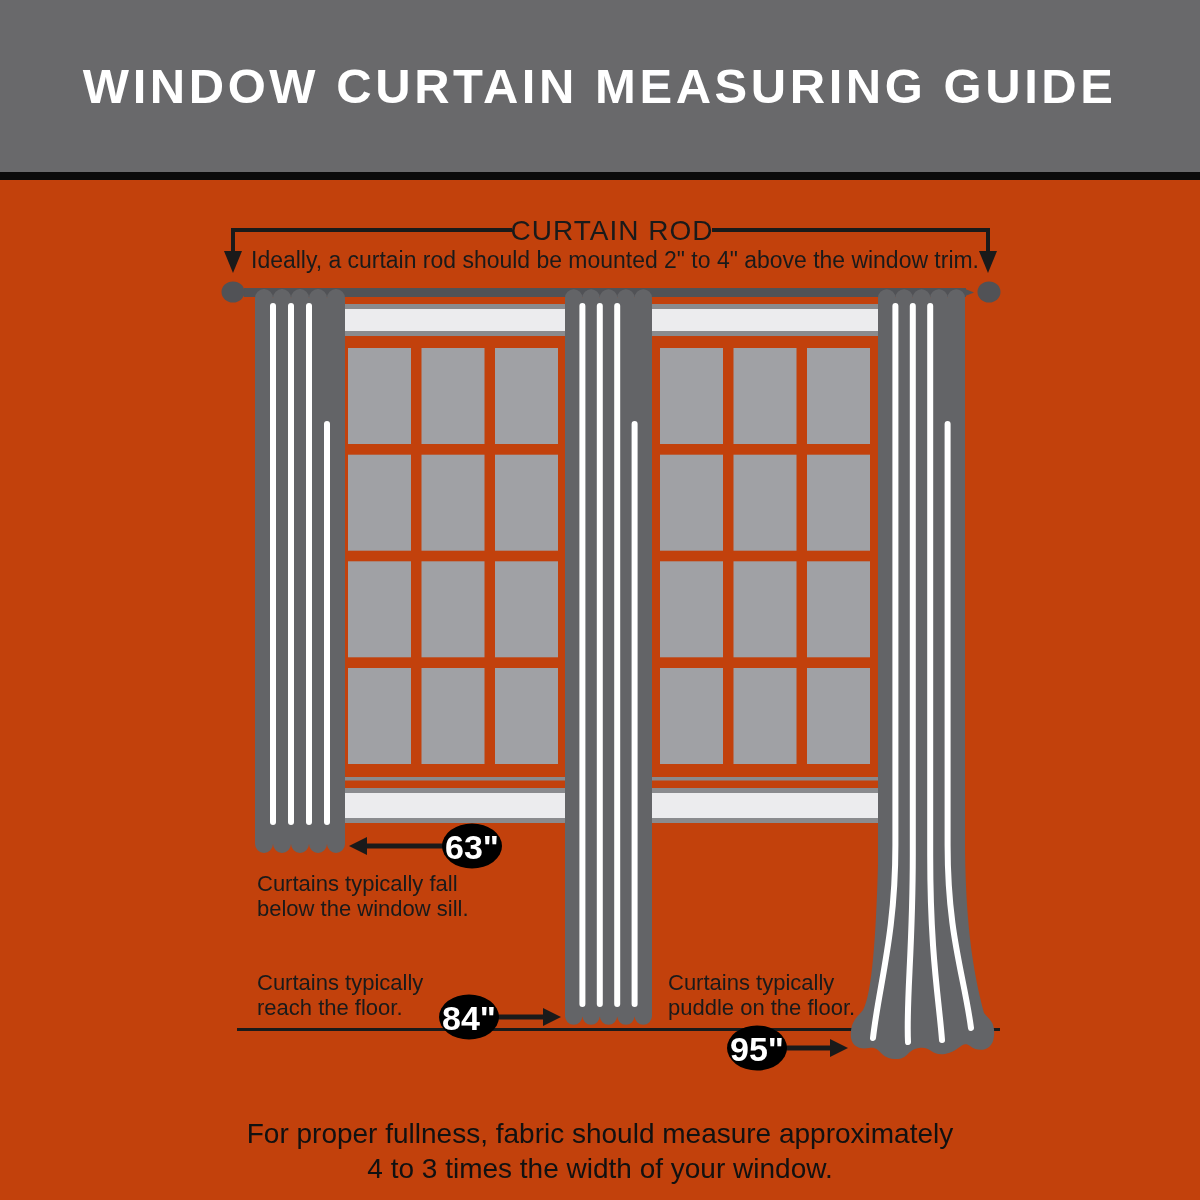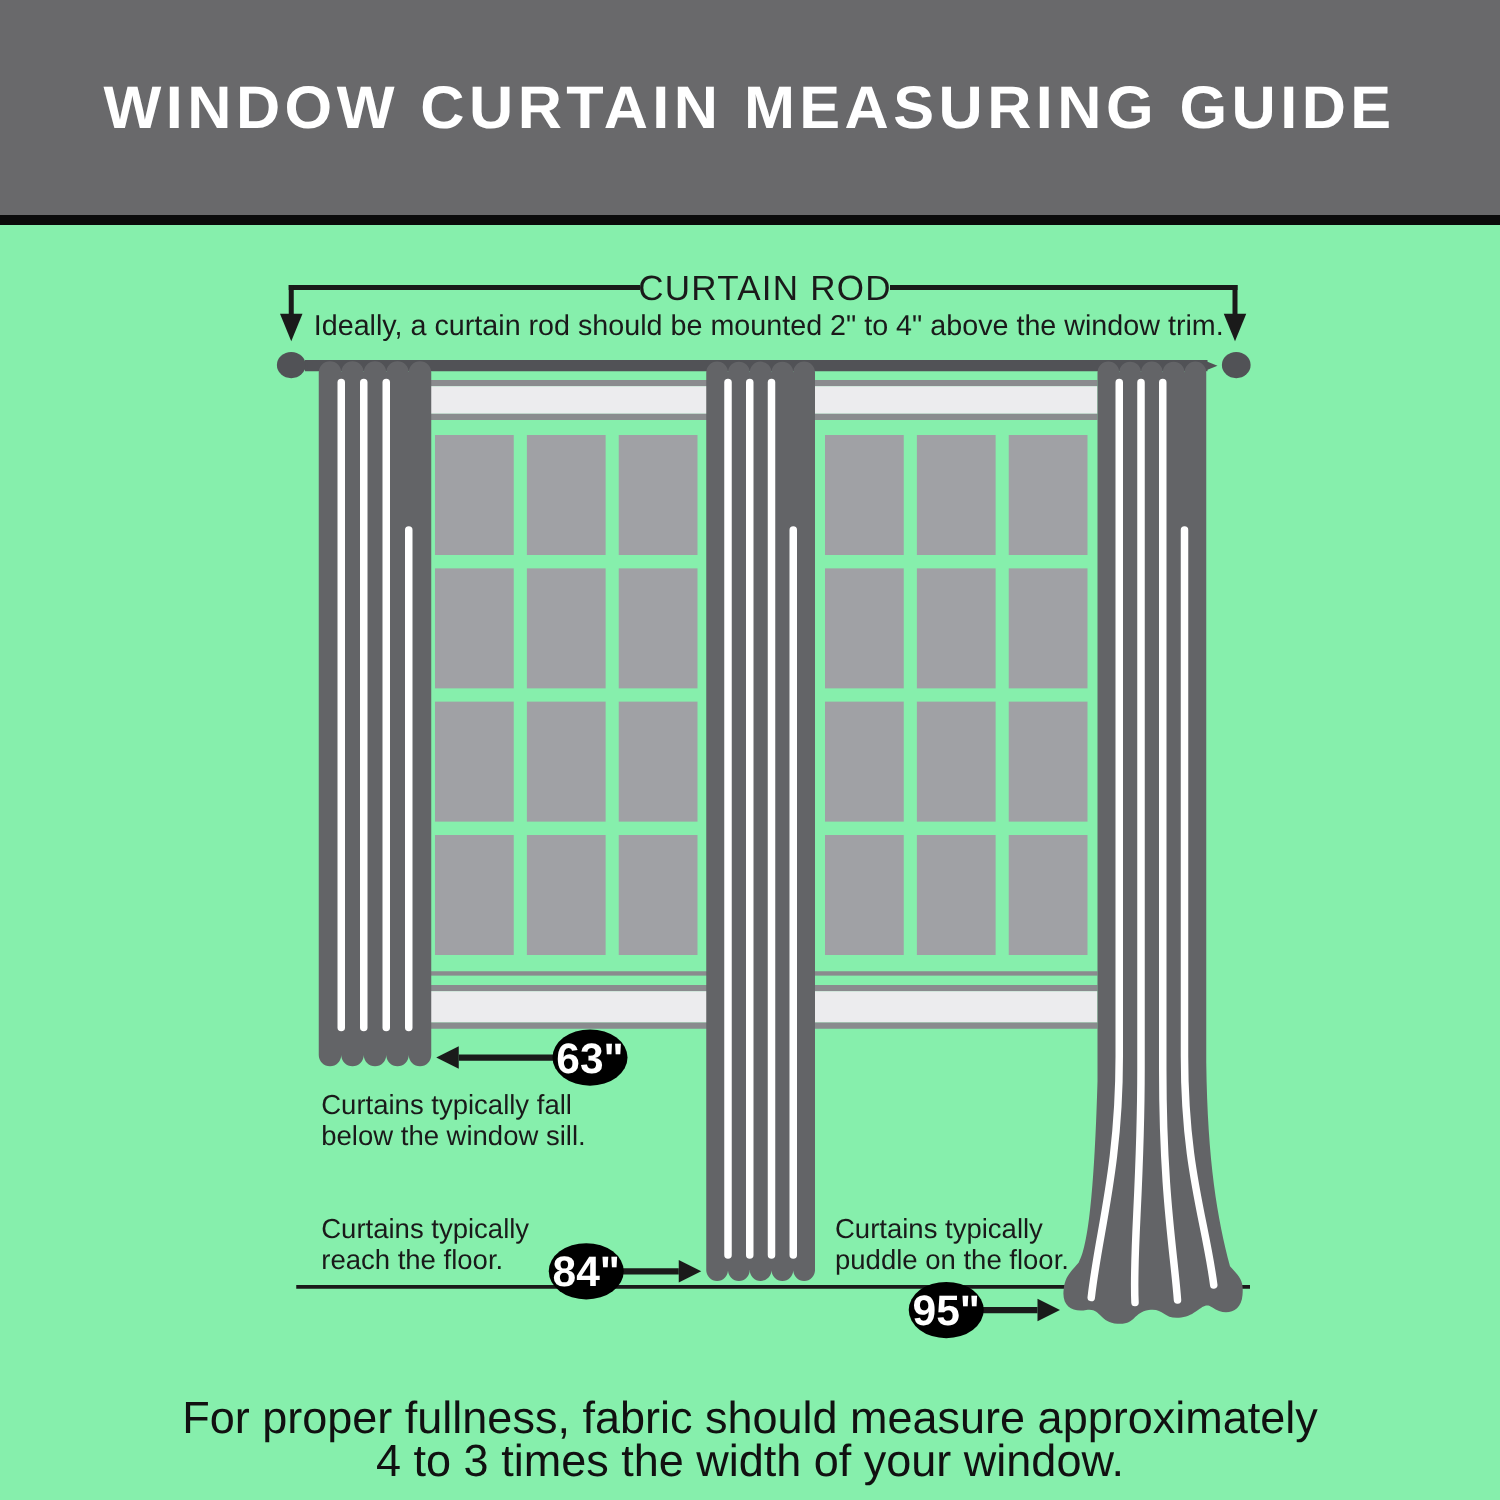--- a/index.html
+++ b/index.html
@@ -1,37 +1,37 @@
 <!DOCTYPE html>
 <html><head>
 <meta charset="utf-8">
 <style>
   html,body{margin:0;padding:0;background:#ffffff;}
-  .page{position:relative;width:1200px;height:1200px;background:#86efac;overflow:hidden;
+  .page{position:relative;width:1200px;height:1200px;background:#c2410c;overflow:hidden;
         font-family:"Liberation Sans",sans-serif;}
   .masthead{position:absolute;top:0;left:0;width:1200px;height:172px;background:#69696b;
             border-bottom:8px solid #0b0b0b;display:flex;align-items:center;justify-content:center;}
   .masthead h1{margin:0;color:#ffffff;font-size:48px;font-weight:bold;letter-spacing:3.5px;
                transform:scaleX(1.02);white-space:nowrap;}
   svg.diagram{position:absolute;top:180px;left:0;}
   .pane{fill:#a0a1a5;}
   .band{fill:#ececee;}
   .ln{fill:#8a8b8e;}
   .curtain{fill:#636467;}
   .slit{stroke:#ffffff;stroke-width:6;fill:none;stroke-linecap:round;}
   .rod{fill:#515256;}
   .ink{fill:#1a1a1a;}
   .ink-stroke{stroke:#1a1a1a;fill:none;}
   .callout-label{font-size:28px;letter-spacing:1px;fill:#1a1a1a;}
   .callout-note{font-size:23px;fill:#1a1a1a;}
   .desc{font-size:22px;fill:#1a1a1a;}
   .badge{fill:#000000;}
   .badge-text{font-size:34px;font-weight:bold;fill:#ffffff;}
   .footer{position:absolute;top:1116px;left:0;width:1200px;text-align:center;
-          font-size:36px;line-height:35px;color:#111111;}
+          font-size:28px;line-height:35px;color:#111111;}
 </style>
 </head>
 <body>
 
 <div class="page">
 
   <div class="masthead">
     <h1>WINDOW CURTAIN MEASURING GUIDE</h1>
   </div>
 

